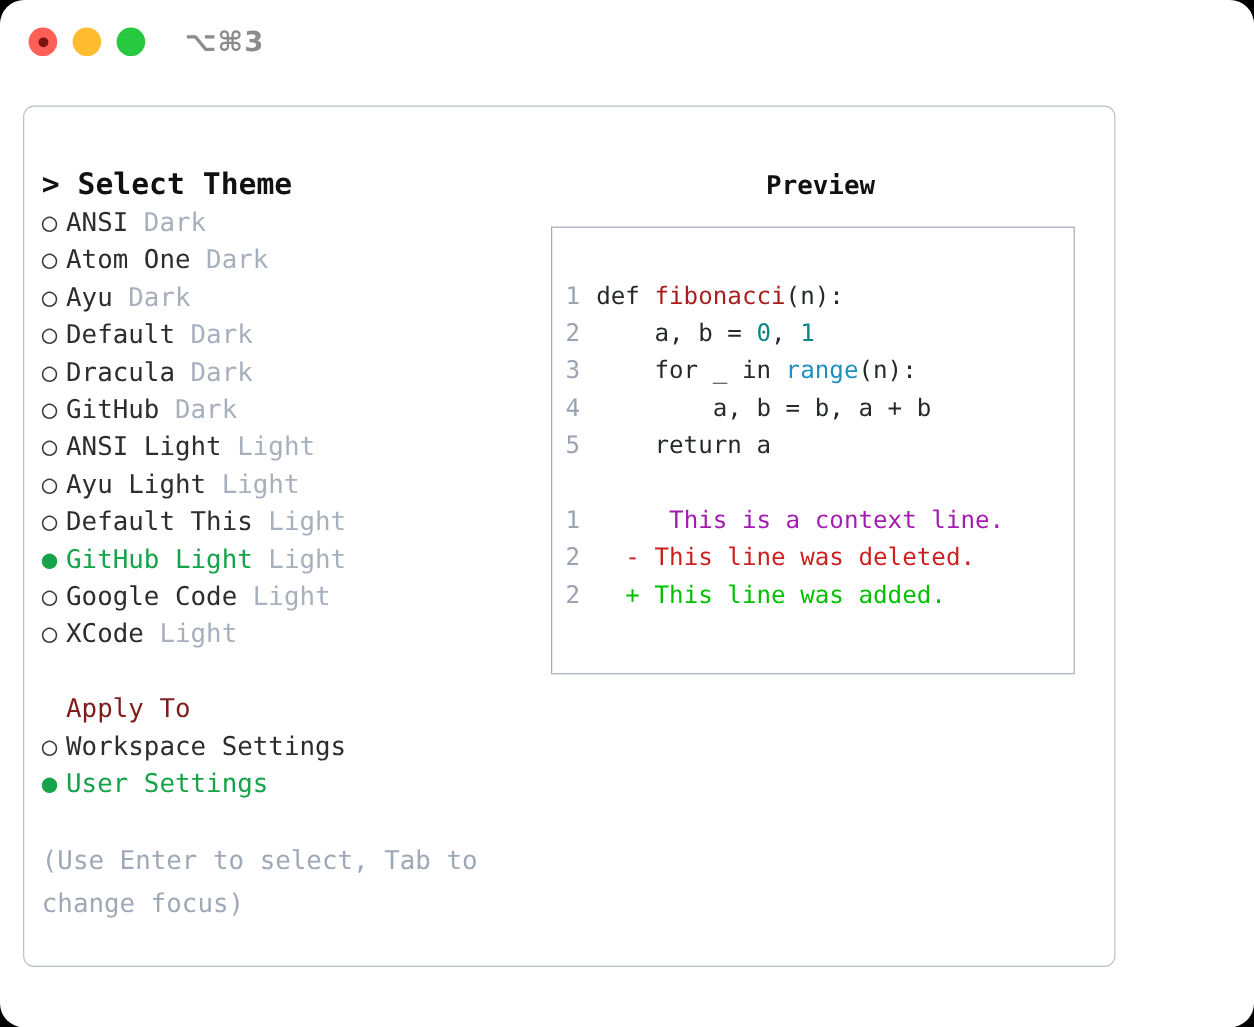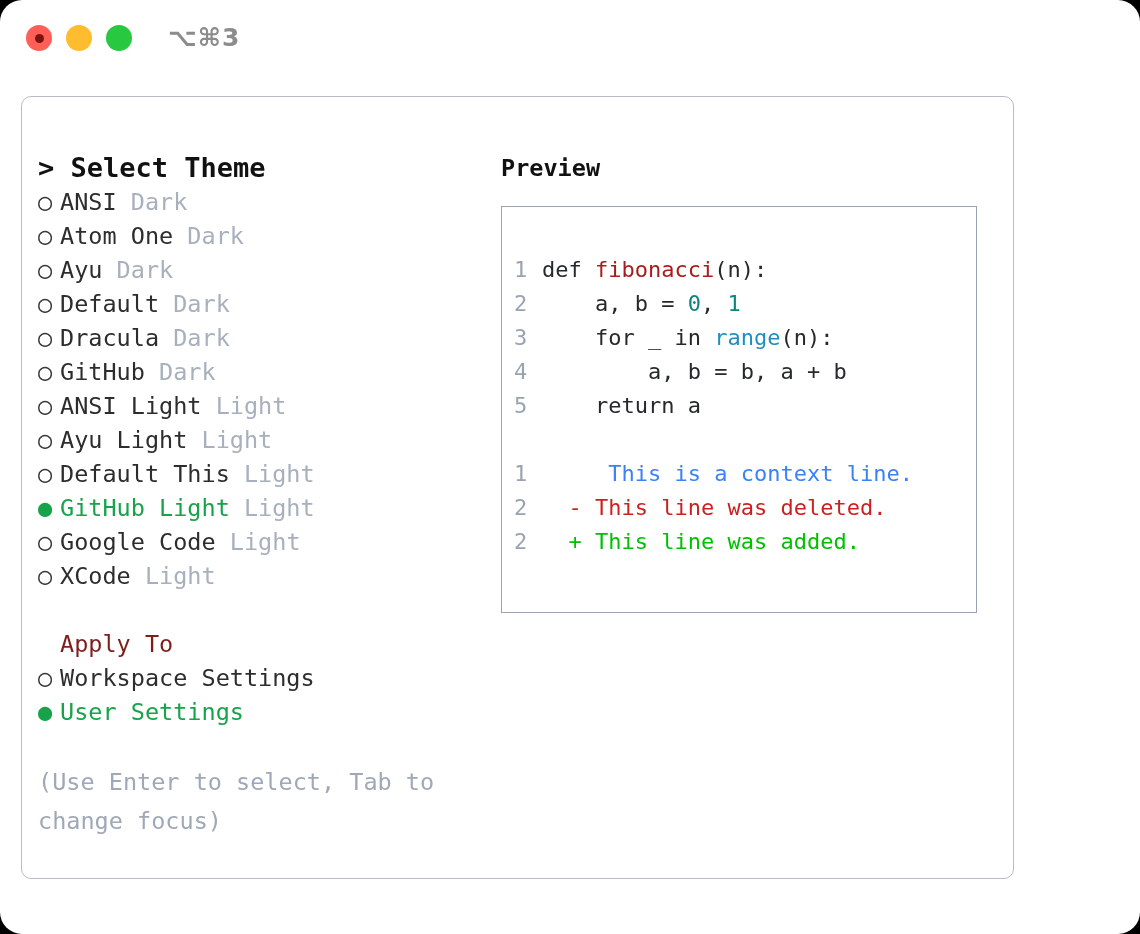--- a/index.html
+++ b/index.html
@@ -148,20 +148,21 @@
     left: 479px;
     top: 54px;
     width: 490px;
   }
   .preview-title {
     font-size: 23.5px;
     line-height: 34px;
     font-weight: bold;
     color: #111111;
     white-space: pre;
+    text-align: center;
   }
 
   .code-box {
     margin-top: 21px;
     width: 476px;
     height: 407px;
     border: 1.4px solid #9aa3b2;
     box-sizing: border-box;
     background: #ffffff;
     padding: 46px 0 0 12px;
@@ -177,21 +178,21 @@
     display: inline-block;
     width: 28px;
     color: #9aa3b2;
   }
   .kw   { color: #26292c; }
   .fn   { color: #a81c1c; }
   .bi   { color: #1f8fc0; text-align: center; }
   .num  { color: #0d8585; }
   .punc { color: #26292c; }
 
-  .diff-ctx { color: #3b82f6; text-align: center; }
+  .diff-ctx { color: #a21caf; text-align: center; }
   .diff-del { color: #cc1f1f; }
   .diff-add { color: #00c000; }
   .blank-line { height: 34px; }
 </style>
 </head>
 <body>
 
 <div class="window">
 
   <div class="titlebar">

